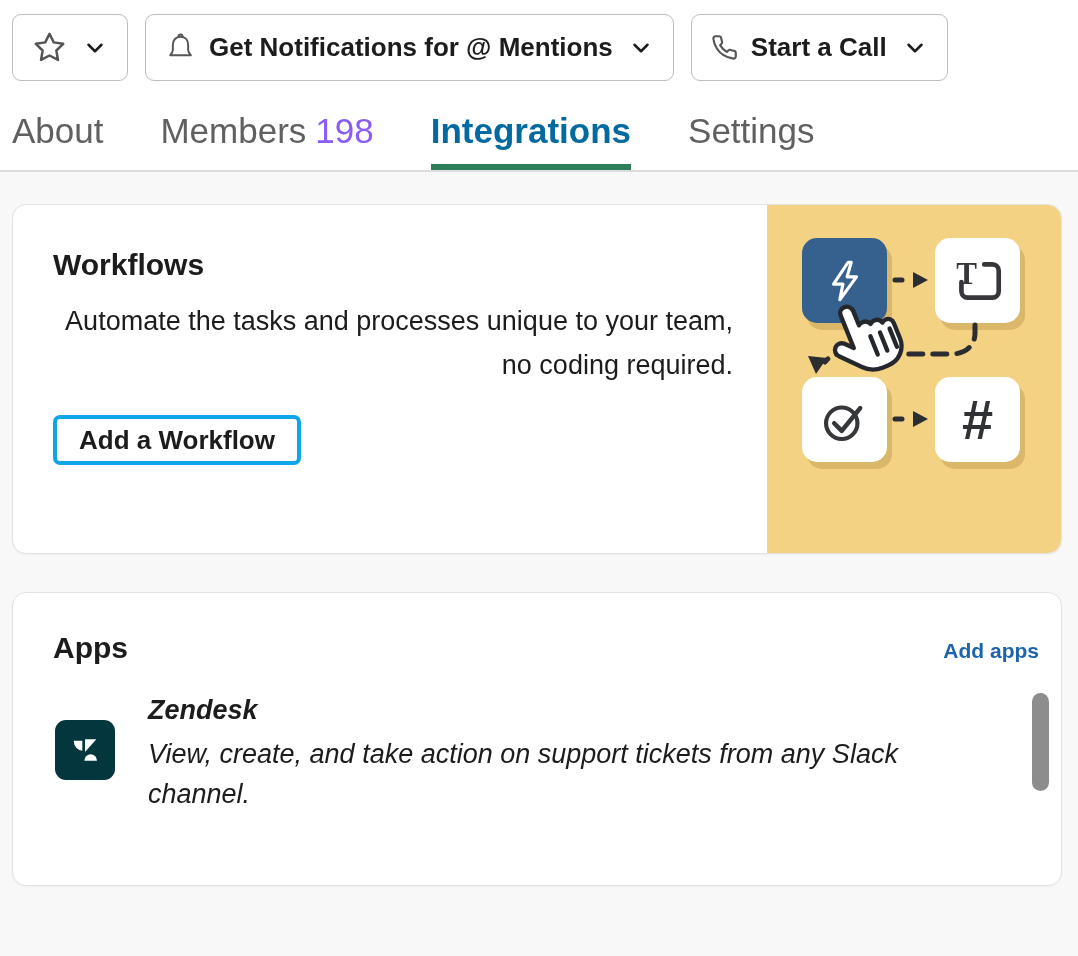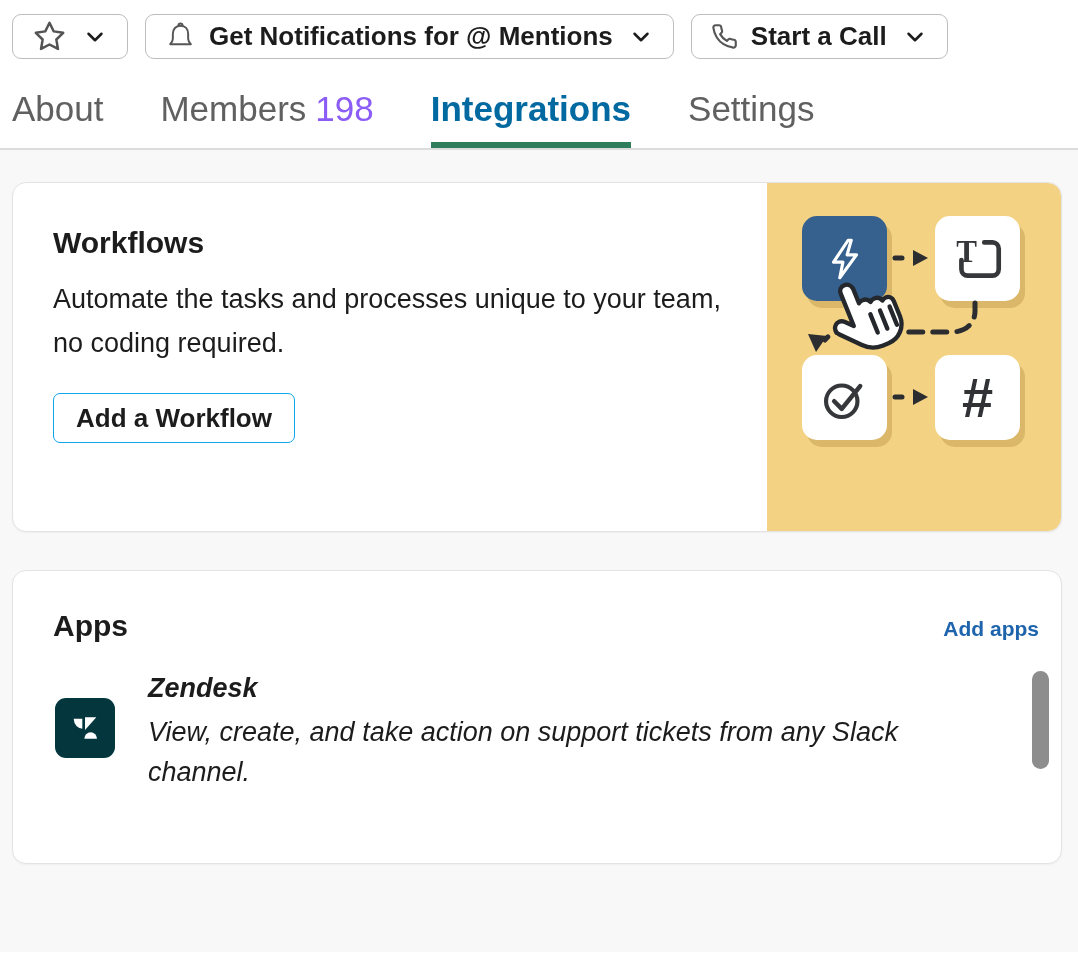--- a/index.html
+++ b/index.html
@@ -6,21 +6,21 @@
   html,body { width:1078px; height:956px; }
   body {
     font-family: "Liberation Sans", sans-serif;
     background: #ffffff;
     color: #1d1c1d;
     overflow: hidden;
   }
   
   .toolbar { display:flex; gap:17px; padding:14px 12px 0 12px; align-items:center; }
   .tbtn {
-    height:45px; background:#fff; border:1px solid #bdbdbd; border-radius:9px;
+    height:67px; background:#fff; border:1px solid #bdbdbd; border-radius:9px;
     display:flex; align-items:center; gap:13px; padding:0 19px;
     font-size:26px; font-weight:700; color:#1d1c1d; cursor:pointer;
   }
   .tbtn svg { display:block; }
   .chev { margin-left:2px; }
   
   .tabbar { display:flex; gap:57px; padding:30px 12px 0 12px; border-bottom:2px solid #dcdcdc; }
   .tab { position:relative; font-size:35px; color:#616061; padding-bottom:19px; cursor:pointer; }
   .tab .count { color:#8b5cf6; margin-left:9px; }
   .tab.active { color:#0369a1; font-weight:700; }
@@ -31,24 +31,24 @@
   
   .content { background:#f8f8f8; height:802px; padding:32px 16px 0 12px; }
   .card {
     background:#fff; border:1px solid #e3e3e3; border-radius:14px;
     box-shadow:0 1px 2px rgba(0,0,0,0.04); position:relative;
   }
   
   .wf-card { height:350px; overflow:hidden; }
   .wf-left { padding:43px 0 0 40px; width:720px; }
   .wf-title { font-size:30px; font-weight:800; }
-  .wf-desc { font-size:27px; line-height:44px; margin-top:17px; width:680px; }
+  .wf-desc { font-size:27px; line-height:44px; margin-top:17px; width:680px;text-align:right; }
   .wf-btn {
     margin-top:28px; height:50px; padding:0 22px; background:#fff;
-    border:1px solid #0ea5e9; border-radius:7px; font-size:26px; font-weight:700;
+    border:4px solid #0ea5e9; border-radius:7px; font-size:26px; font-weight:700;
     color:#1d1c1d; font-family:"Liberation Sans",sans-serif; cursor:pointer;
   }
   
   .illus {
     position:absolute; top:0; right:0; bottom:0; width:294px;
     background:#F3D383; border-radius:0 13px 13px 0; overflow:hidden;
   }
   .tile {
     position:absolute; width:85px; height:85px; border-radius:15px; background:#fff;
     box-shadow:5px 7px 0 rgba(167,128,53,0.33);

